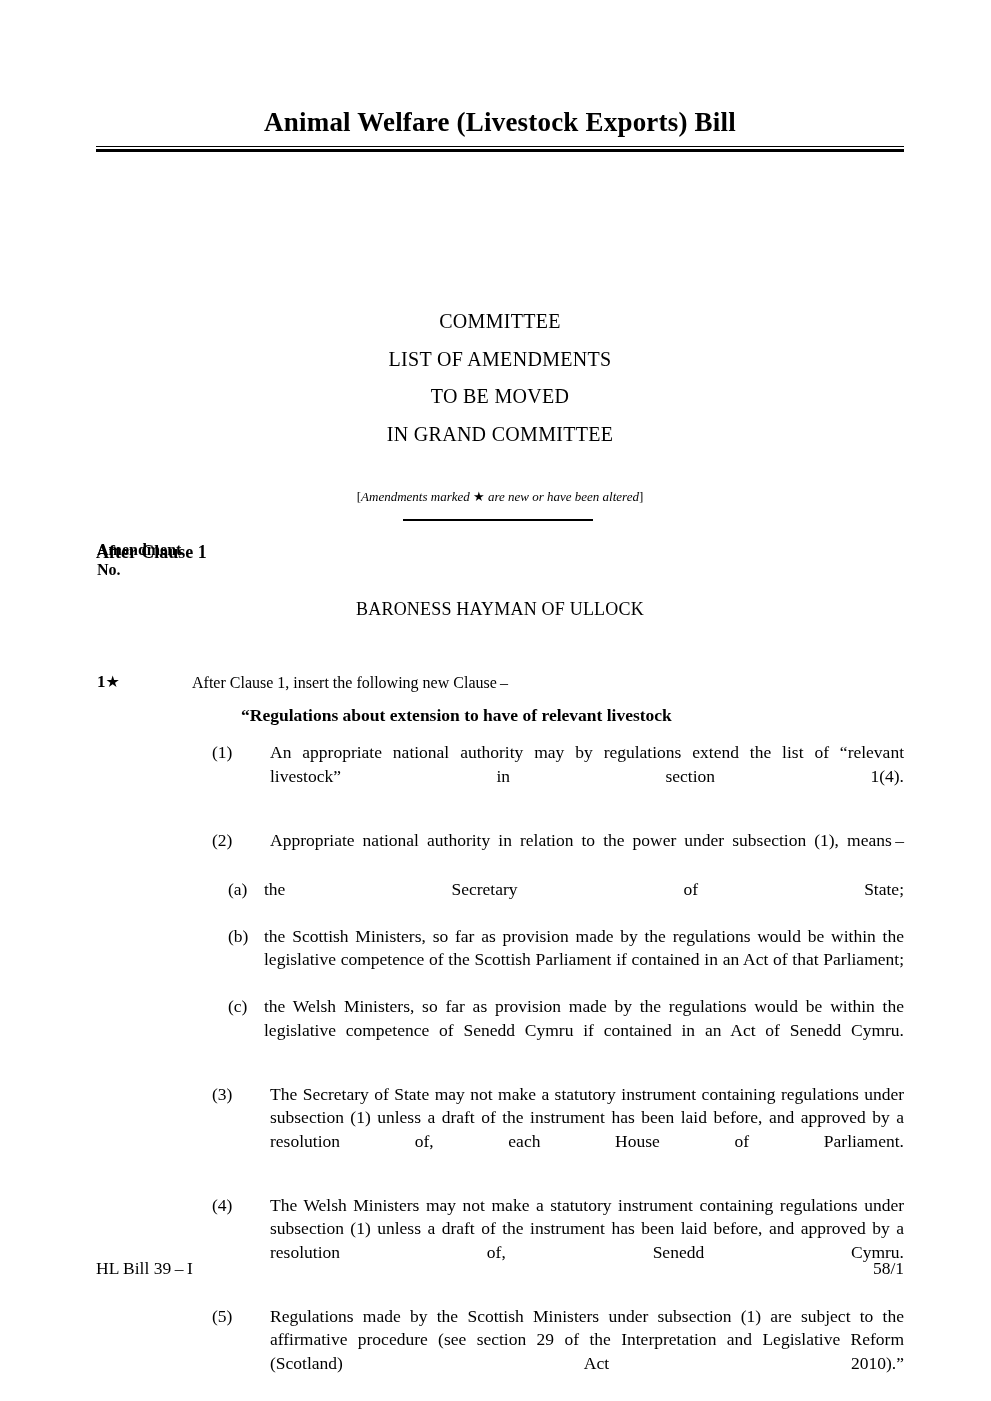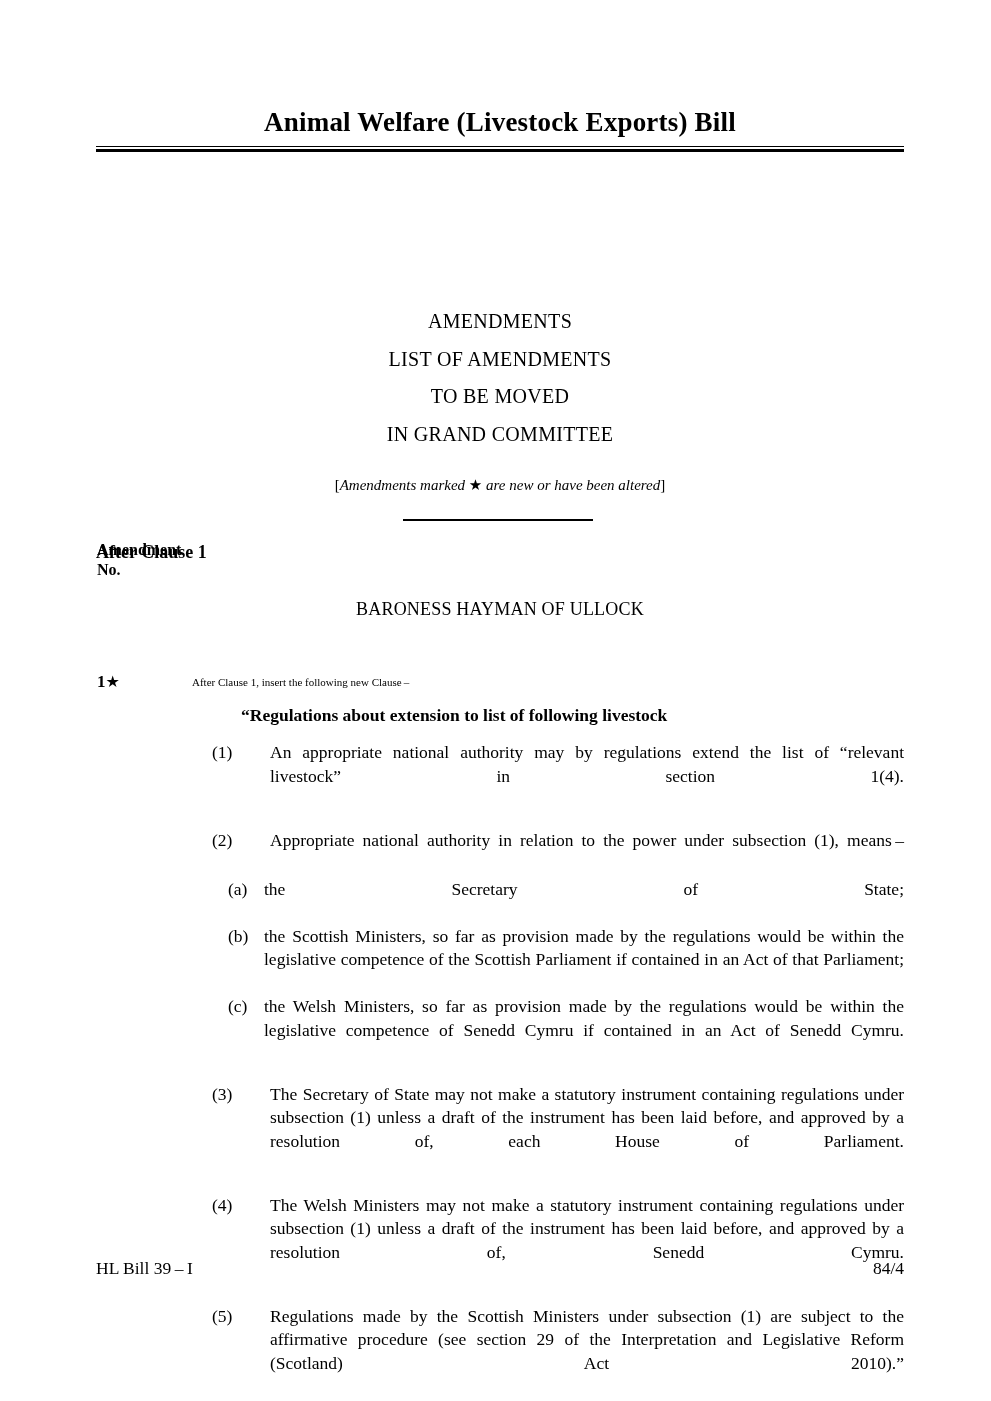--- a/index.html
+++ b/index.html
@@ -66,22 +66,22 @@
     top: 303px;
     width: 808px;
     text-align: center;
   }
   .headblock .hline {
     font-size: 20px;
     line-height: 37.5px;
     letter-spacing: 0.3px;
   }
   .headblock .note {
-    margin-top: 20px;
-    font-size: 15px;
+    margin-top: 32px;
+    font-size: 13px;
     line-height: 24px;
   }
   .headblock .note i {
     font-style: italic;
   }
   .headblock .note .star {
     font-style: normal;
   }
 
   
@@ -139,21 +139,21 @@
   .amend-marker .star {
     font-weight: normal;
     font-size: 16px;
   }
 
   
   .instruction {
     position: absolute;
     left: 188px;
     top: 671px;
-    font-size: 11px;
+    font-size: 16px;
     line-height: 23px;
   }
 
   
   .newclause-title {
     position: absolute;
     left: 237px;
     top: 704px;
     width: 663px;
     font-size: 17.5px;
@@ -240,42 +240,42 @@
 <div class="page">
 
   <div class="doc-title">Animal Welfare (Livestock Exports) Bill</div>
 
   <div class="rule-double">
     <div class="thin"></div>
     <div class="thick"></div>
   </div>
 
   <div class="headblock">
-    <div class="hline">AMENDMENTS</div>
+    <div class="hline">COMMITTEE</div>
     <div class="hline">LIST OF AMENDMENTS</div>
     <div class="hline">TO BE MOVED</div>
     <div class="hline">IN GRAND COMMITTEE</div>
     <div class="note"><span>[</span><i>Amendments marked </i><span class="star">★</span><i> are new or have been altered</i><span>]</span></div>
   </div>
 
   <div class="rule-short"></div>
 
   <div class="amendment-no"><span>Amendment</span><br><span>No.</span></div>
 
   <div class="clause-head">After Clause 1</div>
 
   <div class="names">
     <div>BARONESS HAYMAN OF ULLOCK</div>
   </div>
 
   <div class="amend-marker"><span>1</span><span class="star">★</span></div>
 
   <div class="instruction">After Clause 1, insert the following new Clause –</div>
 
-  <div class="newclause-title">“Regulations about extension to list of following livestock</div>
+  <div class="newclause-title">“Regulations about extension to have of relevant livestock</div>
 
   <div class="body">
 
     <div class="subsec">
       <span class="marker">(1)</span>
       <span class="text">An appropriate national authority may by regulations extend the list of “relevant livestock” in section 1(4).</span>
     </div>
 
     <div class="subsec tight">
       <span class="marker">(2)</span>
@@ -310,15 +310,15 @@
     </div>
 
     <div class="subsec">
       <span class="marker">(5)</span>
       <span class="text">Regulations made by the Scottish Ministers under subsection (1) are subject to the affirmative procedure (see section 29 of the Interpretation and Legislative Reform (Scotland) Act 2010).”</span>
     </div>
 
   </div>
 
   <div class="footer-left">HL Bill 39 – I</div>
-  <div class="footer-right">84/4</div>
+  <div class="footer-right">58/1</div>
 
 </div>
 
 </body></html>

